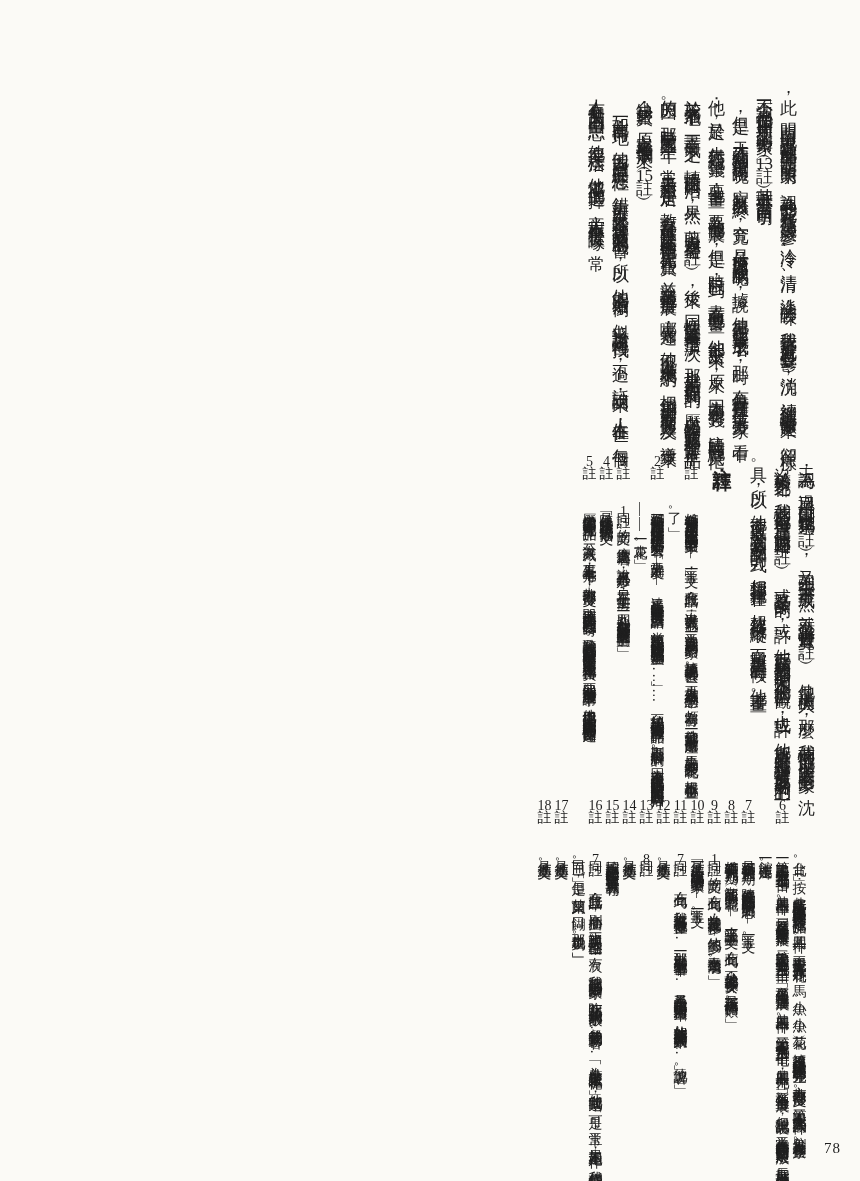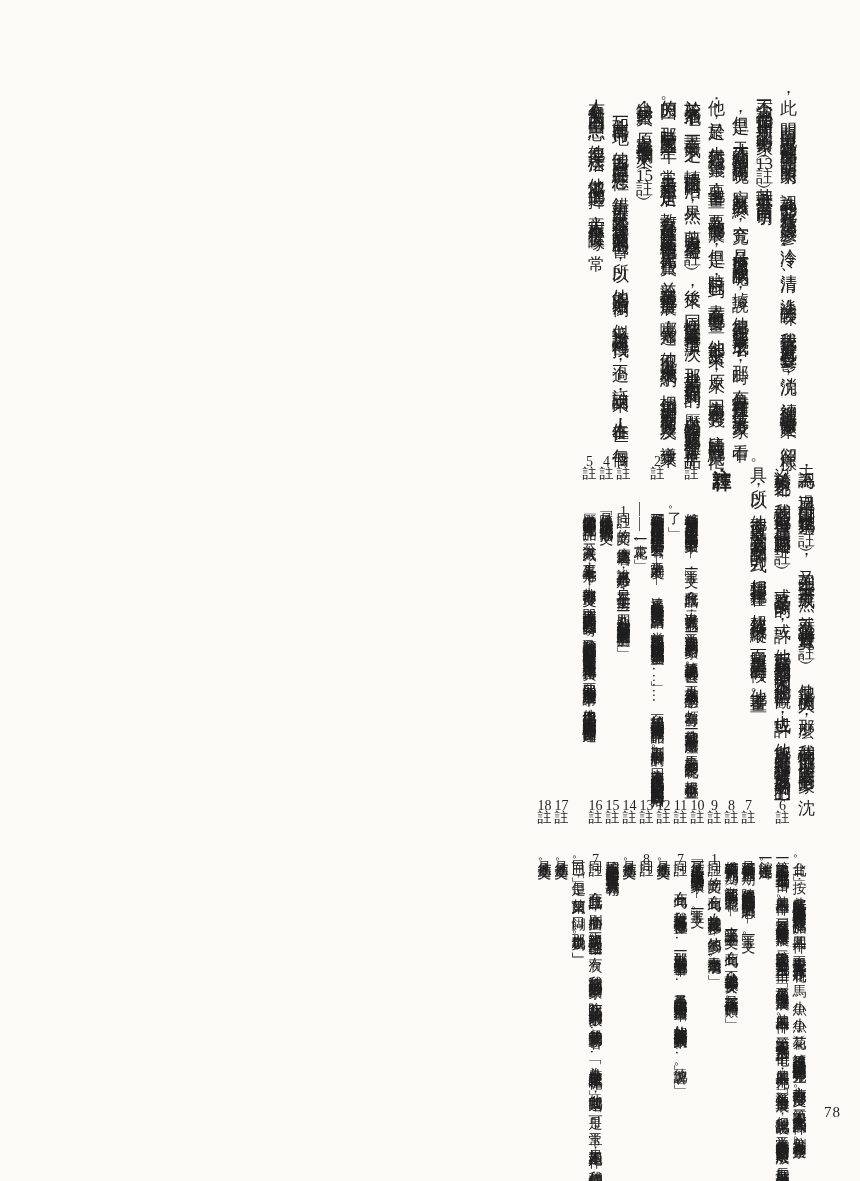--- a/index.html
+++ b/index.html
@@ -28,21 +28,21 @@
   .note-text, .cont {
     display:block; font-size:14px; line-height:17px; letter-spacing:1.05px;
   }
   #band-middle .note-text { padding-top:48px; }
   #band-bottom .note-text { padding-top:52px; }
   #band-bottom .cont      { padding-top:52px; }
 
   .tcy { text-combine-upright:all; }
 
   .page-number {
-    position:absolute; left:824px; top:1104px;
+    position:absolute; left:824px; top:1140px;
     font-size:15px; letter-spacing:1px; writing-mode:horizontal-tb;
   }
 </style>
 </head>
 <body>
 
 <div class="page">
 
   <div class="band" id="band-top">
     <p class="mp">此，明明白白地說不喜歡他的畫的江萌（熊秉明），認為他的盆花「有一種淒婉寂寥、冷冷、清清、淡淡的苦味，我覺得看了就有些憂鬱、消沈，神經質地病懨懨起來」，卻照樣不否認「他是個四川才子型的藝術家。」（註<span class="tcy">13</span>）其理亦可不言而自明了。</p>

